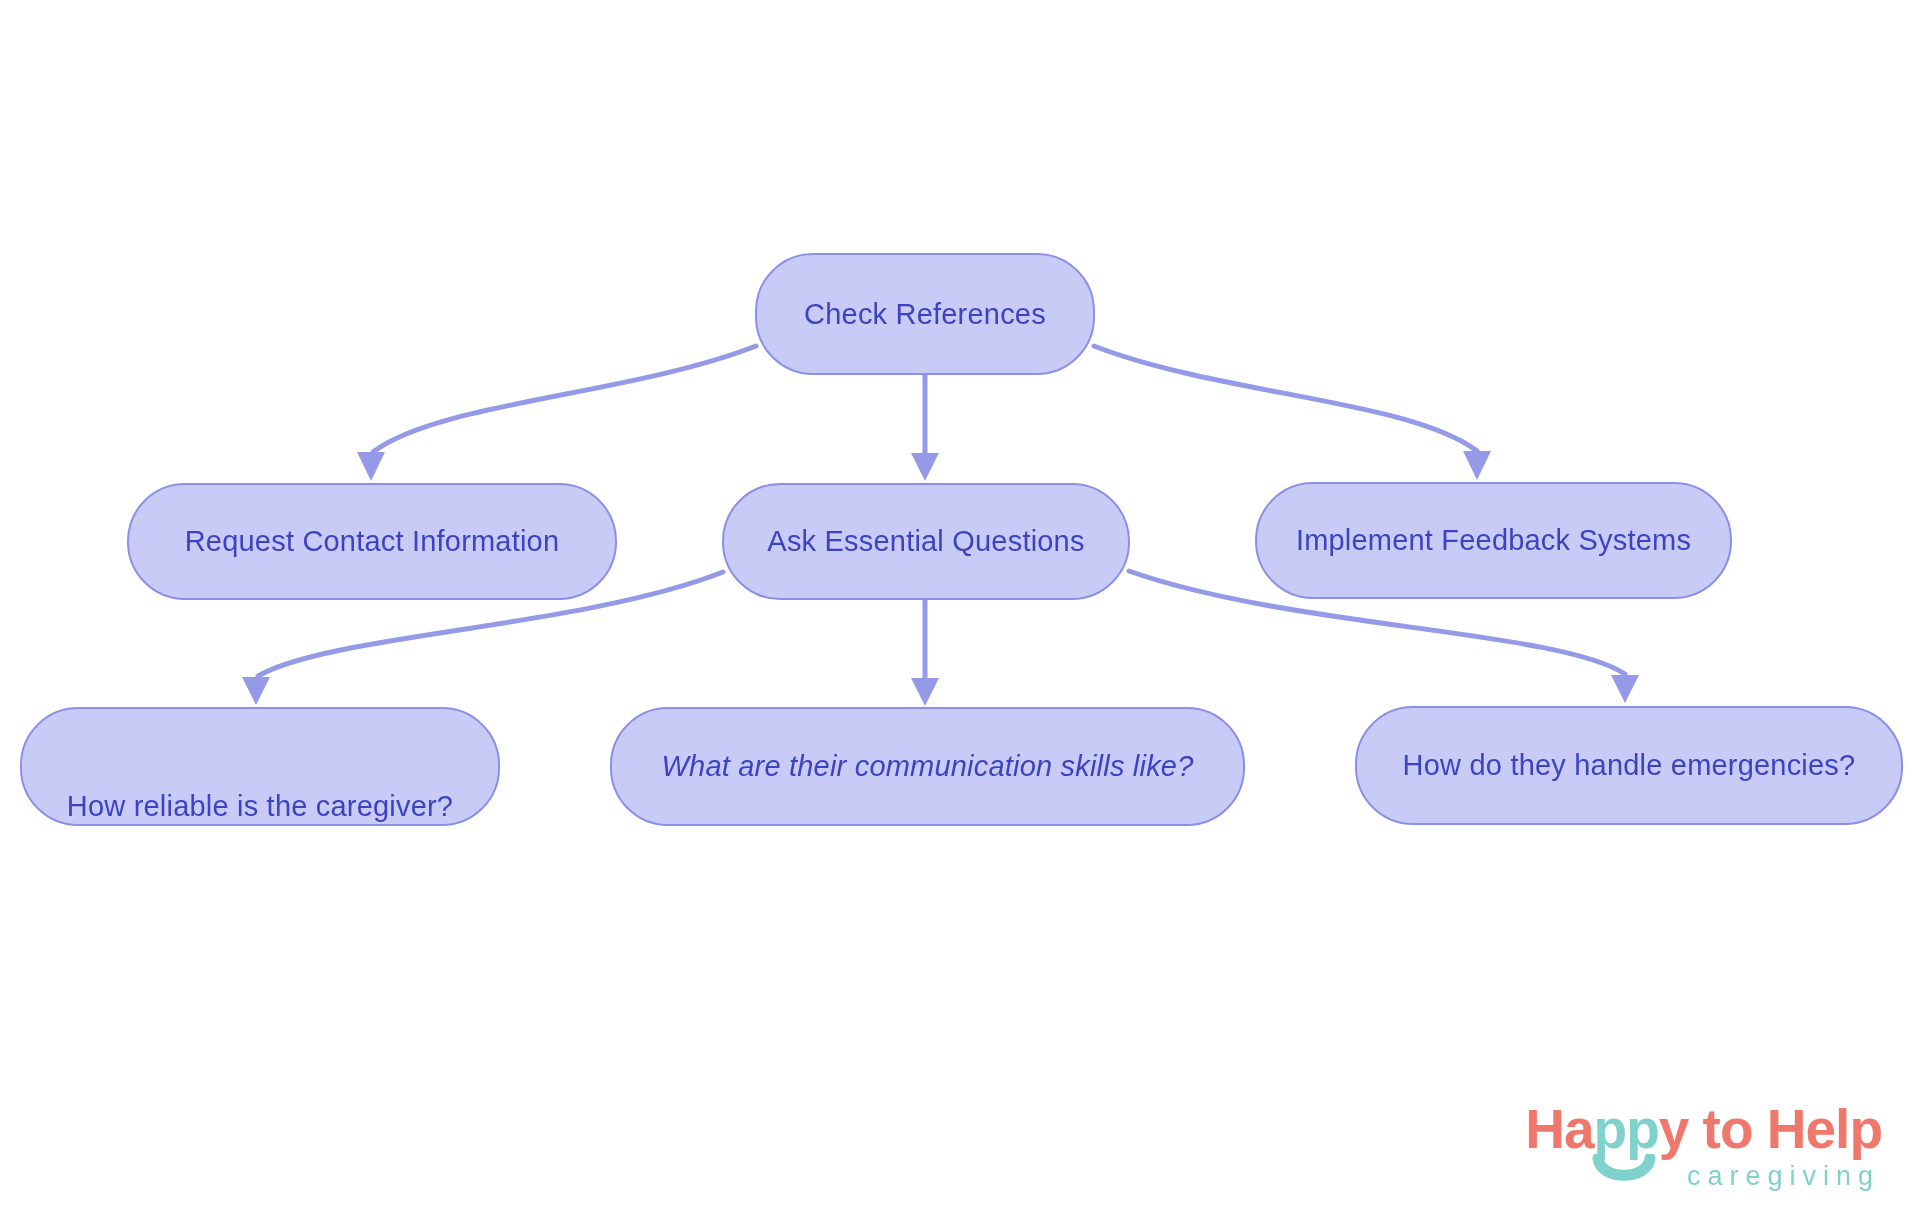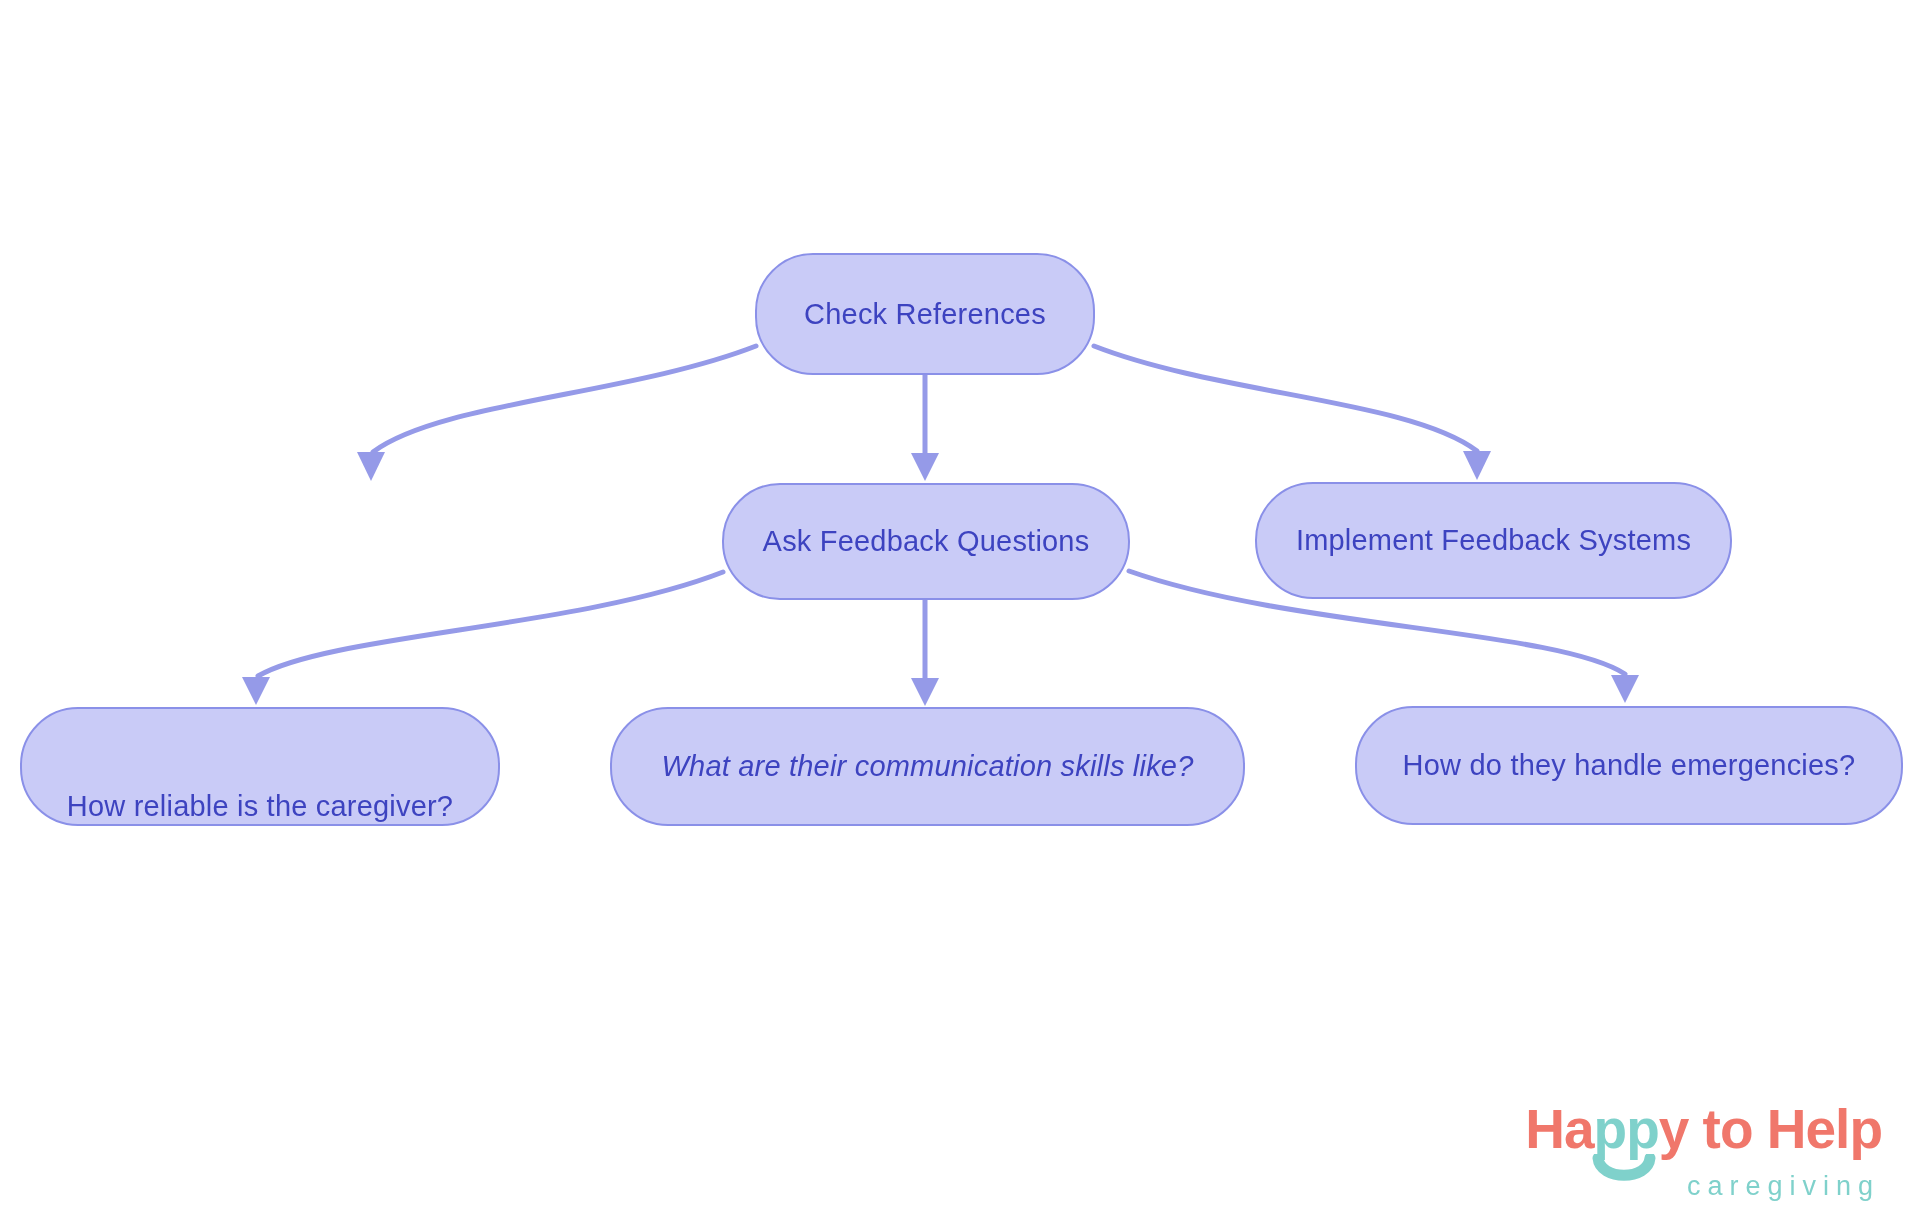--- a/index.html
+++ b/index.html
@@ -60,21 +60,21 @@
     display: inline-block;
   }
   .smile-svg {
     position: absolute;
     left: -2px;
     top: 52px;
     width: 64px;
     height: 36px;
   }
   .logo-tagline {
-    margin-top: 16px;
+    margin-top: 6px;
     font-size: 27px;
     letter-spacing: 7px;
     color: #7fd1cb;
     margin-right: 2px;
   }
 </style>
 </head>
 <body>
 
 <div class="canvas">
@@ -101,23 +101,26 @@
       <polygon points="242,677 270,677 256,705"></polygon>
       <polygon points="911,678 939,678 925,706"></polygon>
       <polygon points="1611,675 1639,675 1625,703"></polygon>
     </g>
   </svg>
 
   <div class="node node-check-references">
     <span>Check References</span>
   </div>
 
+  <div class="node node-request-contact">
+    <span>Request Contact Information</span>
+  </div>
 
   <div class="node node-ask-essential">
-    <span>Ask Feedback Questions</span>
+    <span>Ask Essential Questions</span>
   </div>
 
   <div class="node node-implement-feedback">
     <span>Implement Feedback Systems</span>
   </div>
 
   <div class="node node-how-reliable">
     <span>How reliable is the caregiver?</span>
   </div>
 

